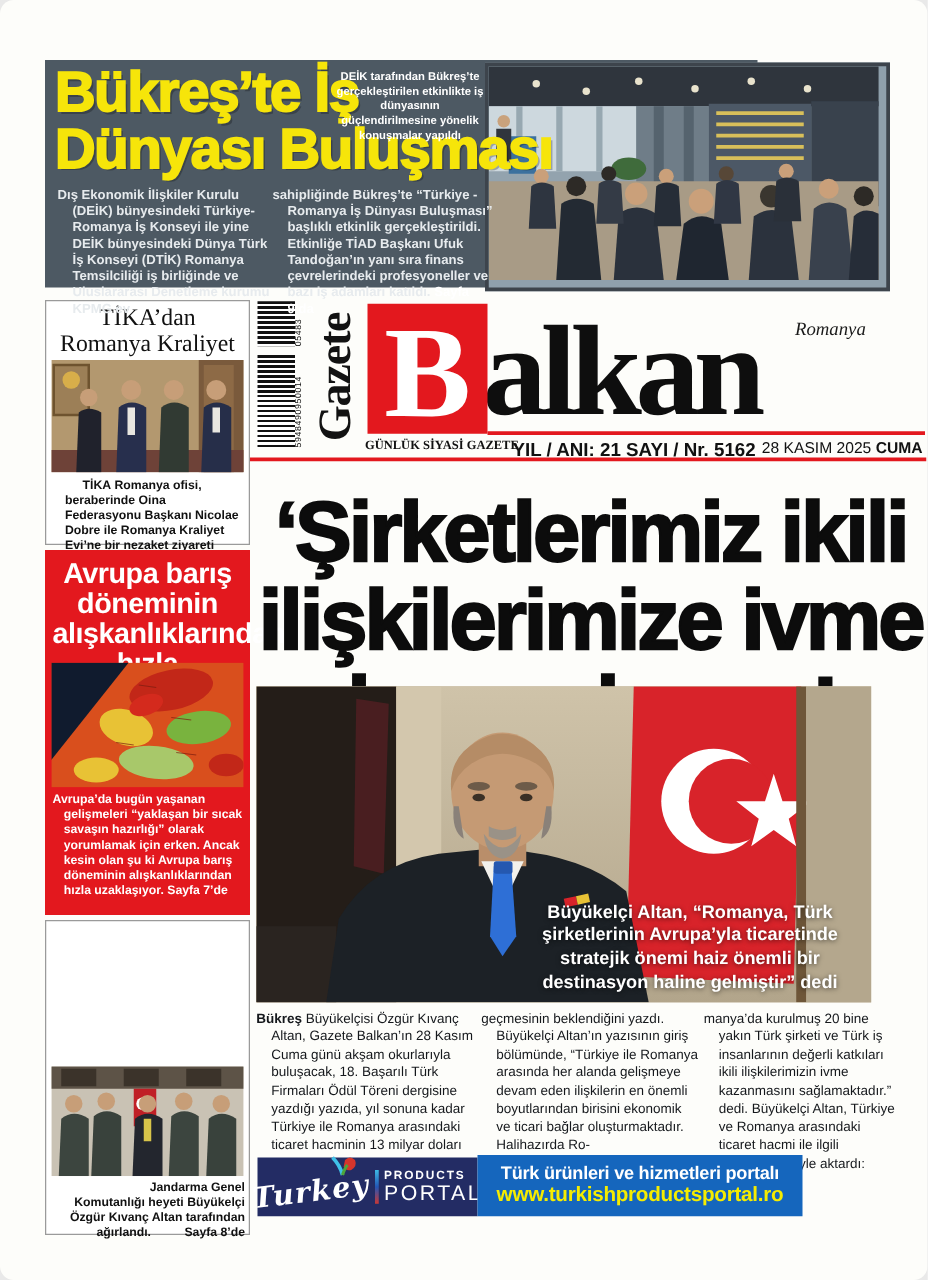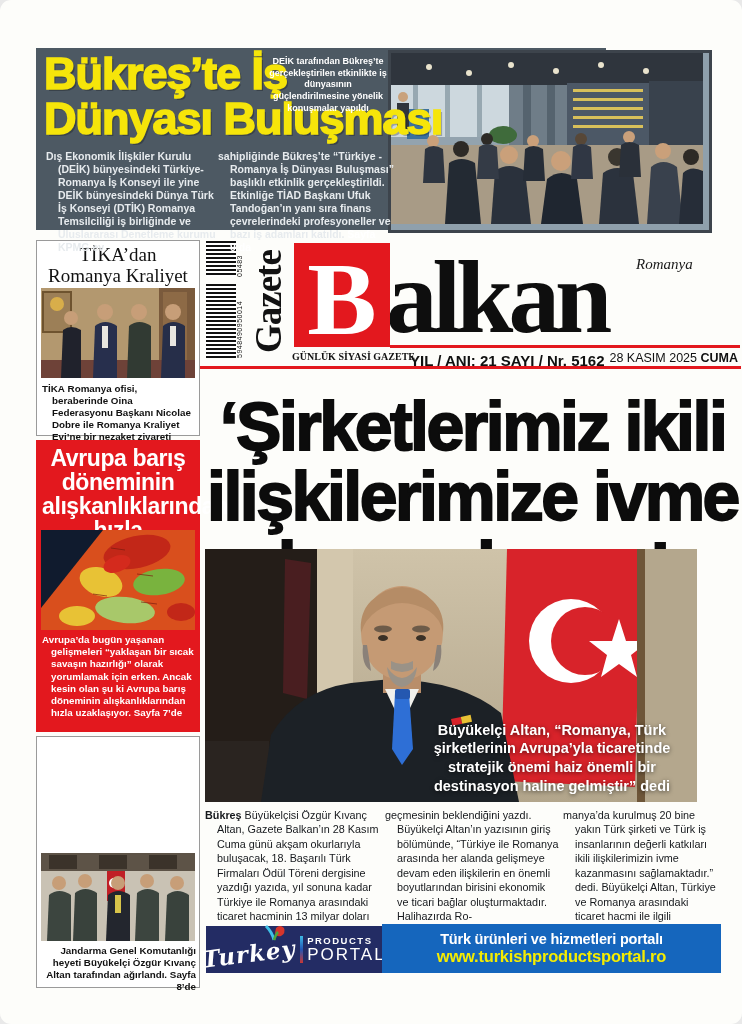--- a/index.html
+++ b/index.html
@@ -45,21 +45,21 @@
   .dateline b{font-weight:700;}
 
   
   .rail-box{left:36px;width:164px;background:#fff;border:1px solid #9a9a9a;box-sizing:border-box;}
   .tika{top:240px;height:196px;}
   .rail-head-serif{font-family:"Liberation Serif",serif;font-size:19px;line-height:1.08;color:#111;
       text-align:center;padding:4px 4px 2px;}
   .rail-photo{position:absolute;left:4px;width:154px;overflow:hidden;}
   .rail-cap{position:absolute;left:5px;width:154px;font-size:9.8px;font-weight:600;line-height:1.22;
       color:#111;padding-left:10px;text-indent:-10px;box-sizing:border-box;}
-  .rail-cap .lead,.rail-cap .pg{font-weight:700;}
+  .rail-cap .lead,.rail-cap .pg{font-weight:700;margin-left:24px;}
   .avrupa{left:36px;top:440px;width:164px;height:292px;background:#e3181e;}
   .avrupa-head{color:#fff;font-size:23px;font-weight:700;line-height:1.05;text-align:center;
       padding:6px 6px 5px;letter-spacing:-.4px;}
   .avrupa-cap{position:absolute;left:6px;top:194px;width:152px;color:#fff;font-size:9.8px;font-weight:600;
       line-height:1.25;padding-left:9px;text-indent:-9px;box-sizing:border-box;}
   .avrupa-cap .pg{font-weight:700;}
   .jandarma{top:736px;height:252px;}
   .jandarma .rail-head-serif{font-size:23px;line-height:1.15;padding-top:8px;}
 
   
@@ -79,21 +79,21 @@
   
   .banner-left{left:206px;top:926px;width:176px;height:47px;background:#232c64;display:flex;
       align-items:center;justify-content:center;gap:4px;}
   .turkey-script{font-family:"DejaVu Serif",serif;font-style:italic;font-weight:700;color:#fff;
       font-size:23px;transform:rotate(-7deg);letter-spacing:1px;margin-top:8px;}
   .pp-stack{border-left:3px solid;border-image:linear-gradient(#3fc1e8,#2356b5,#d6352b) 1;
       padding-left:4px;color:#fff;line-height:1;}
   .pp-top{font-size:9.5px;letter-spacing:1.5px;font-weight:600;}
   .pp-bottom{font-size:17px;letter-spacing:2px;font-weight:500;margin-top:1px;}
   .tulip{position:absolute;left:48px;top:-2px;}
-  .banner-right{left:382px;top:924px;width:339px;height:49px;background:#1566bd;display:flex;
+  .banner-right{left:382px;top:924px;width:260px;height:49px;background:#1566bd;display:flex;
       flex-direction:column;align-items:center;justify-content:center;}
   .banner-title{color:#fff;font-size:14.5px;font-weight:700;letter-spacing:-.2px;}
   .banner-url{color:#f5ec00;font-size:16.5px;font-weight:700;letter-spacing:-.2px;}
 </style>
 </head>
 <body>
 
 <div class="page">
 
   <div class="abs top-box"></div>

